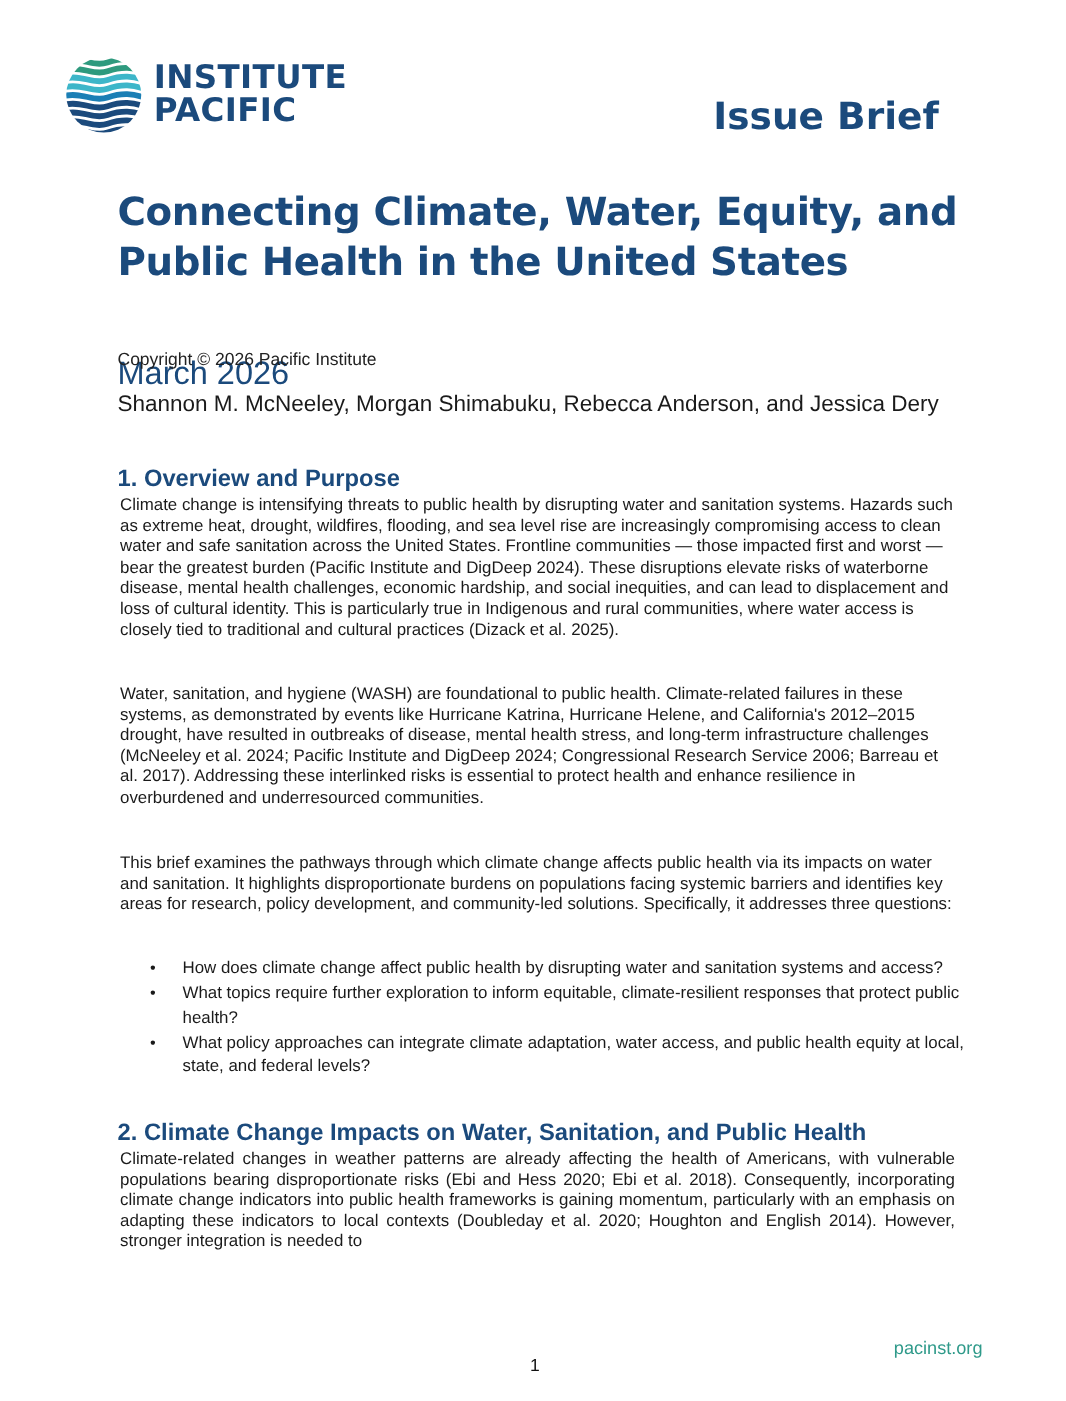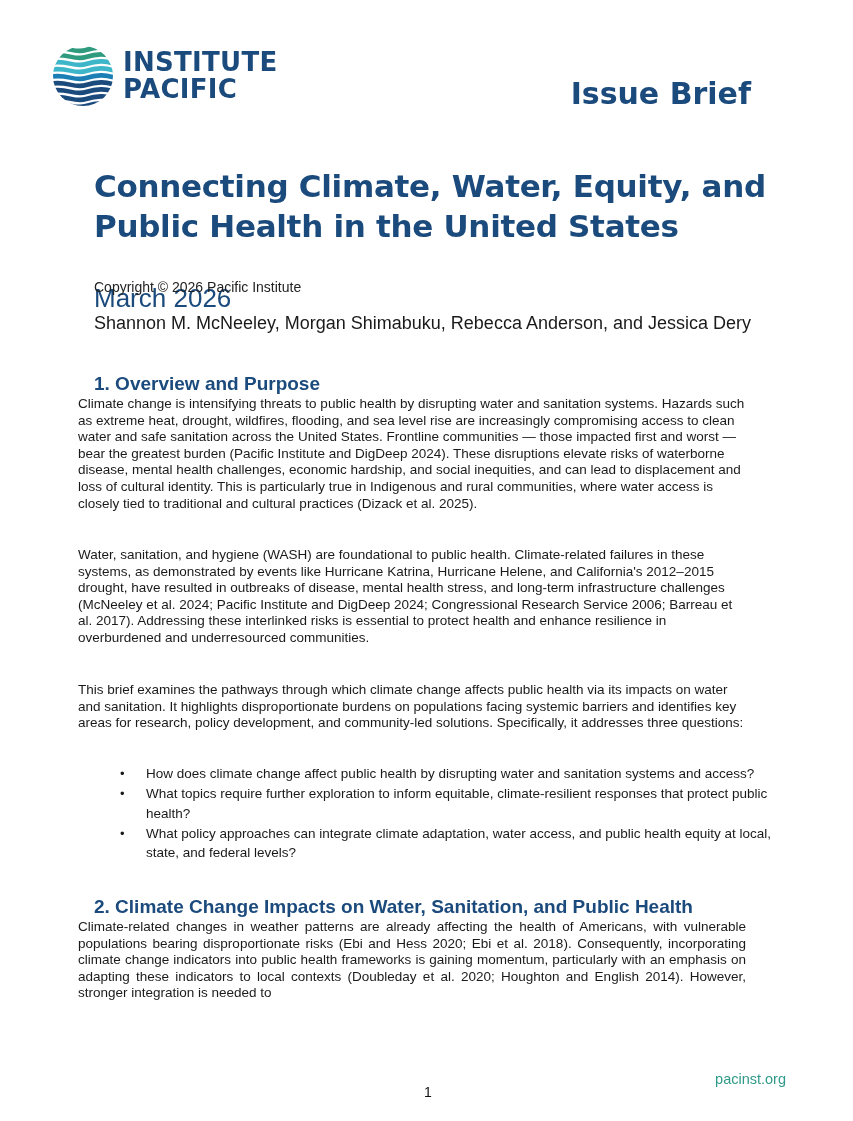--- a/index.html
+++ b/index.html
@@ -34,21 +34,20 @@
     }
 
     .title {
       position: absolute; left: 94px; top: 150px; width: 680px;
       font-family: "DejaVu Sans", sans-serif;
       font-weight: bold;
       font-size: 31px;
       line-height: 40px;
       color: #1b4a7c;
       letter-spacing: -0.3px;
-      margin-top: 16px;
     }
 
     .date {
       position: absolute; left: 94px; top: 255px;
       font-size: 26px; color: #1b4a7c; margin-top: 28px;
     }
     .copyright {
       position: absolute; left: 94px; top: 279px;
       font-size: 14px; color: #222;
     }
@@ -56,21 +55,21 @@
       position: absolute; left: 94px; top: 313px; width: 660px;
       font-size: 18px; line-height: 20px; color: #1a1a1a;
     }
 
     .section-heading {
       position: absolute; left: 94px;
       font-size: 19px; color: #1b4a7c;
       white-space: nowrap;
     }
     .para {
-      position: absolute; left: 78px; width: 668px;
+      position: absolute; left: 96px; width: 668px;
       font-size: 13.5px; line-height: 16.6px; color: #1a1a1a;
     }
     .para.justify { text-align: justify; }
 
     .bullets { position: absolute; left: 94px; top: 764px; width: 680px; list-style: none; }
     .bullets li {
       position: relative;
       padding-left: 52px;
       font-size: 13.5px;
       line-height: 19.5px;

